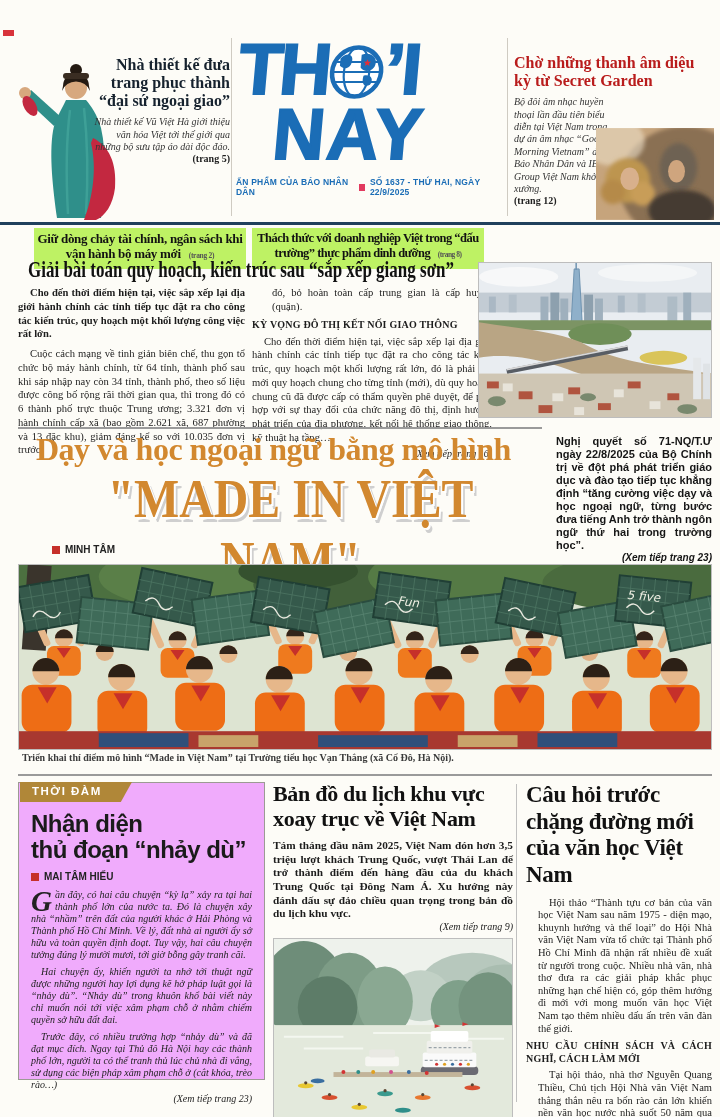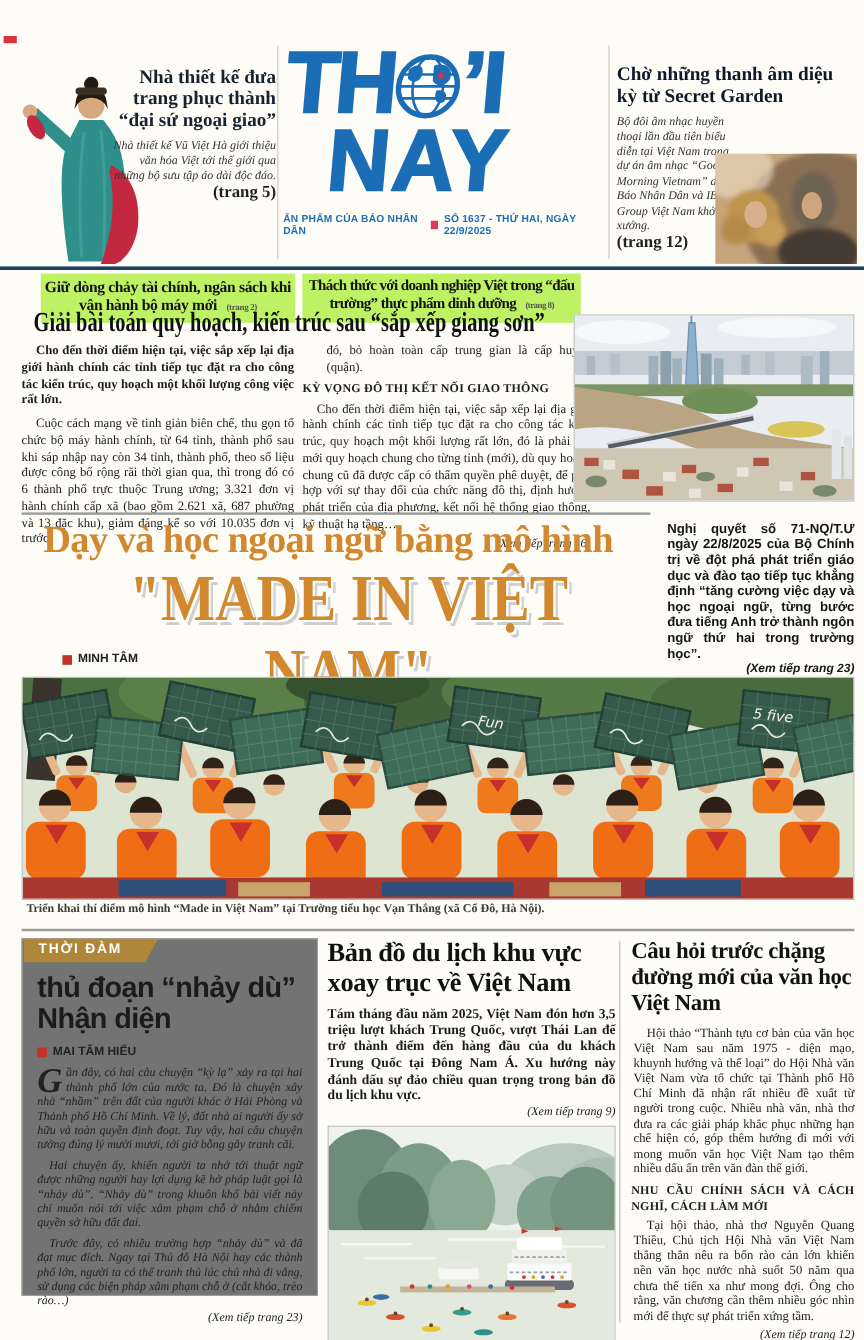--- a/index.html
+++ b/index.html
@@ -4,21 +4,21 @@
 <style>
   html,body{margin:0;padding:0;}
   body{width:720px;height:1117px;background:#fdfcf7;position:relative;overflow:hidden;
        font-family:"Liberation Serif",serif;color:#1a1a1a;}
   .abs{position:absolute;}
   
   .corner-mark{left:3px;top:30px;width:11px;height:6px;background:#d8333b;}
   .vrule{width:1px;background:#cfcbc2;}
   .promo-title{font-weight:700;color:#16222e;font-size:16px;line-height:1.13;}
   .promo-cap{font-style:italic;font-size:10px;line-height:1.24;color:#333;}
-  .pref{font-weight:700;font-style:normal;font-size:14px;color:#222;}
+  .pref{font-weight:700;font-style:normal;font-size:10px;color:#222;}
   .logo{color:#1b6db6;transform:skewX(-5deg);font-family:"Liberation Sans",sans-serif;
         font-weight:700;-webkit-text-stroke:2px #1b6db6;}
   .logo-l1{font-size:72px;line-height:.92;letter-spacing:-3px;display:flex;align-items:center;}
   .logo-l1 svg{margin:0 -1px;position:relative;top:3px;}
   .logo-l2{font-size:72px;line-height:.9;padding-left:40px;letter-spacing:2px;}
   .imprint{font-family:"Liberation Sans",sans-serif;font-weight:700;font-size:8.5px;
            color:#1b6db6;letter-spacing:.2px;display:flex;align-items:center;justify-content:center;gap:5px;}
   .redsq{width:7px;height:7px;background:#e23a5f;display:inline-block;}
   
   .tbar{left:0;top:222px;width:720px;height:41px;border-top:3px solid #20405c;}
@@ -44,35 +44,35 @@
          transform:scale(.92,1.05);transform-origin:50% 0;
          text-shadow:2px 2px 0 #fff,4px 4px 0 #cfcfcf;letter-spacing:0;}
   .sidebar{font-family:"Liberation Sans",sans-serif;font-weight:700;font-size:11px;
            line-height:1.18;color:#151515;text-align:justify;margin-top:17px;}
   .byline{font-family:"Liberation Sans",sans-serif;font-weight:700;font-size:10px;
           color:#222;display:flex;align-items:center;gap:5px;}
   .byline .redsq{background:#c6302a;width:8px;height:8px;}
   .capt{font-size:10px;font-weight:600;color:#3a3a3a;}
   
   .bott{left:18px;top:782px;width:694px;height:330px;}
-  .tdbox{left:0;top:0;width:245px;height:296px;border:1px solid #9c9a94;background:#737373;}
+  .tdbox{left:0;top:0;width:245px;height:296px;border:1px solid #9c9a94;background:#f0abfc;}
   .tdlabel{position:absolute;left:1px;top:-1px;width:112px;height:20px;background:#b08738;
            color:#fff;font-family:"Liberation Sans",sans-serif;font-weight:700;font-size:11.5px;
            letter-spacing:1.5px;padding:3px 0 0 12px;box-sizing:border-box;
            clip-path:polygon(0 0,100% 0,90% 100%,0 100%);}
   .tdhead{font-family:"Liberation Sans",sans-serif;font-weight:700;font-size:24px;
           line-height:1.1;color:#1b1b1b;letter-spacing:-.5px;}
   .tdbody{font-style:italic;font-size:10px;line-height:12px;text-align:justify;color:#222;}
   .tdbody p{margin:0 0 5px 0;text-indent:10px;}
   .dropcap{float:left;font-size:29px;line-height:24px;font-weight:700;font-style:italic;
            padding-right:3px;}
   .b-head{font-weight:700;font-size:22px;line-height:1.12;color:#111;letter-spacing:-.3px;}
-  .b-head-sm{font-weight:700;font-size:19px;line-height:1.16;color:#111;letter-spacing:-.3px;}
+  .b-head-sm{font-weight:700;font-size:23px;line-height:1.16;color:#111;letter-spacing:-.3px;}
   .b-body{font-size:10.5px;line-height:12.6px;text-align:justify;color:#1c1c1c;}
-  .b-body p{margin:0 0 5px 2px;text-indent:11px;}
+  .b-body p{margin:0 0 5px 12px;text-indent:11px;}
   .chalk{fill:#f0f0e4;font:italic 12px "DejaVu Sans",sans-serif;}
 </style>
 </head>
 <body>
 
 <div class="abs corner-mark"></div>
 
 <div class="abs" style="left:0;top:30px;width:720px;height:192px;">
   <div class="abs vrule" style="left:231px;top:8px;height:178px;"></div>
   <div class="abs vrule" style="left:507px;top:8px;height:178px;"></div>
@@ -115,21 +115,21 @@
       <div class="logo-l2">NAY</div>
     </div>
     <div class="imprint" style="margin-top:10px;">
       <span>ẤN PHẨM CỦA BÁO NHÂN DÂN</span>
       <span class="redsq"></span>
       <span>SỐ 1637 - THỨ HAI, NGÀY 22/9/2025</span>
     </div>
   </div>
 
   <div class="abs" style="left:514px;top:24px;width:200px;">
-    <div class="promo-title" style="color:#0f172a;font-family:Liberation Serif, serif;">Chờ những thanh âm diệu kỳ từ Secret Garden</div>
+    <div class="promo-title" style="color:#b91c1c;font-family:Liberation Serif, serif;">Chờ những thanh âm diệu kỳ từ Secret Garden</div>
     <div class="promo-cap" style="width:96px;margin-top:6px;">Bộ đôi âm nhạc huyền thoại lần đầu tiên biểu diễn tại Việt Nam trong dự án âm nhạc “Good Morning Vietnam” do Báo Nhân Dân và IB Group Việt Nam khởi xướng.</div>
     <div class="pref">(trang 12)</div>
   </div>
   <svg class="abs" style="left:596px;top:98px;" width="118" height="92" viewBox="0 0 126 98">
     <defs>
         <filter id="soft">
           <feGaussianBlur stdDeviation="2.2"></feGaussianBlur>
         </filter>
       </defs>
     <rect width="126" height="98" fill="#c6a47c"></rect>
@@ -326,22 +326,22 @@
   </svg>
   <div class="abs capt" style="left:4px;top:334px;">Triển khai thí điểm mô hình “Made in Việt Nam” tại Trường tiểu học Vạn Thắng (xã Cổ Đô, Hà Nội).</div>
 </div>
 
 <div class="abs bott">
   <div class="abs vrule" style="left:498px;top:2px;height:318px;background:#c0c0c0;"></div>
 
   <div class="abs tdbox">
     <div class="tdlabel">THỜI ĐÀM</div>
     <div class="tdhead" style="position:absolute;left:12px;top:28px;">
+      <div>Nhận diện</div>
       <div>thủ đoạn “nhảy dù”</div>
-      <div>Nhận diện</div>
     </div>
     <div class="byline" style="position:absolute;left:12px;top:88px;">
       <span class="redsq"></span>
       <span>MAI TÂM HIẾU</span>
     </div>
     <div class="tdbody" style="position:absolute;left:12px;top:106px;width:221px;">
       <p style="text-indent:0;">
         <span class="dropcap">G</span><span>ần đây, có hai câu chuyện “kỳ lạ” xảy ra tại hai thành phố lớn của nước ta. Đó là chuyện xây nhà “nhầm” trên đất của người khác ở Hải Phòng và Thành phố Hồ Chí Minh. Về lý, đất nhà ai người ấy sở hữu và toàn quyền định đoạt. Tuy vậy, hai câu chuyện tưởng đúng lý mười mươi, tới giờ bỗng gây tranh cãi.</span>
       </p>
       <p>Hai chuyện ấy, khiến người ta nhớ tới thuật ngữ được những người hay lợi dụng kẽ hở pháp luật gọi là “nhảy dù”. “Nhảy dù” trong khuôn khổ bài viết này chỉ muốn nói tới việc xâm phạm chỗ ở nhằm chiếm quyền sở hữu đất đai.</p>

